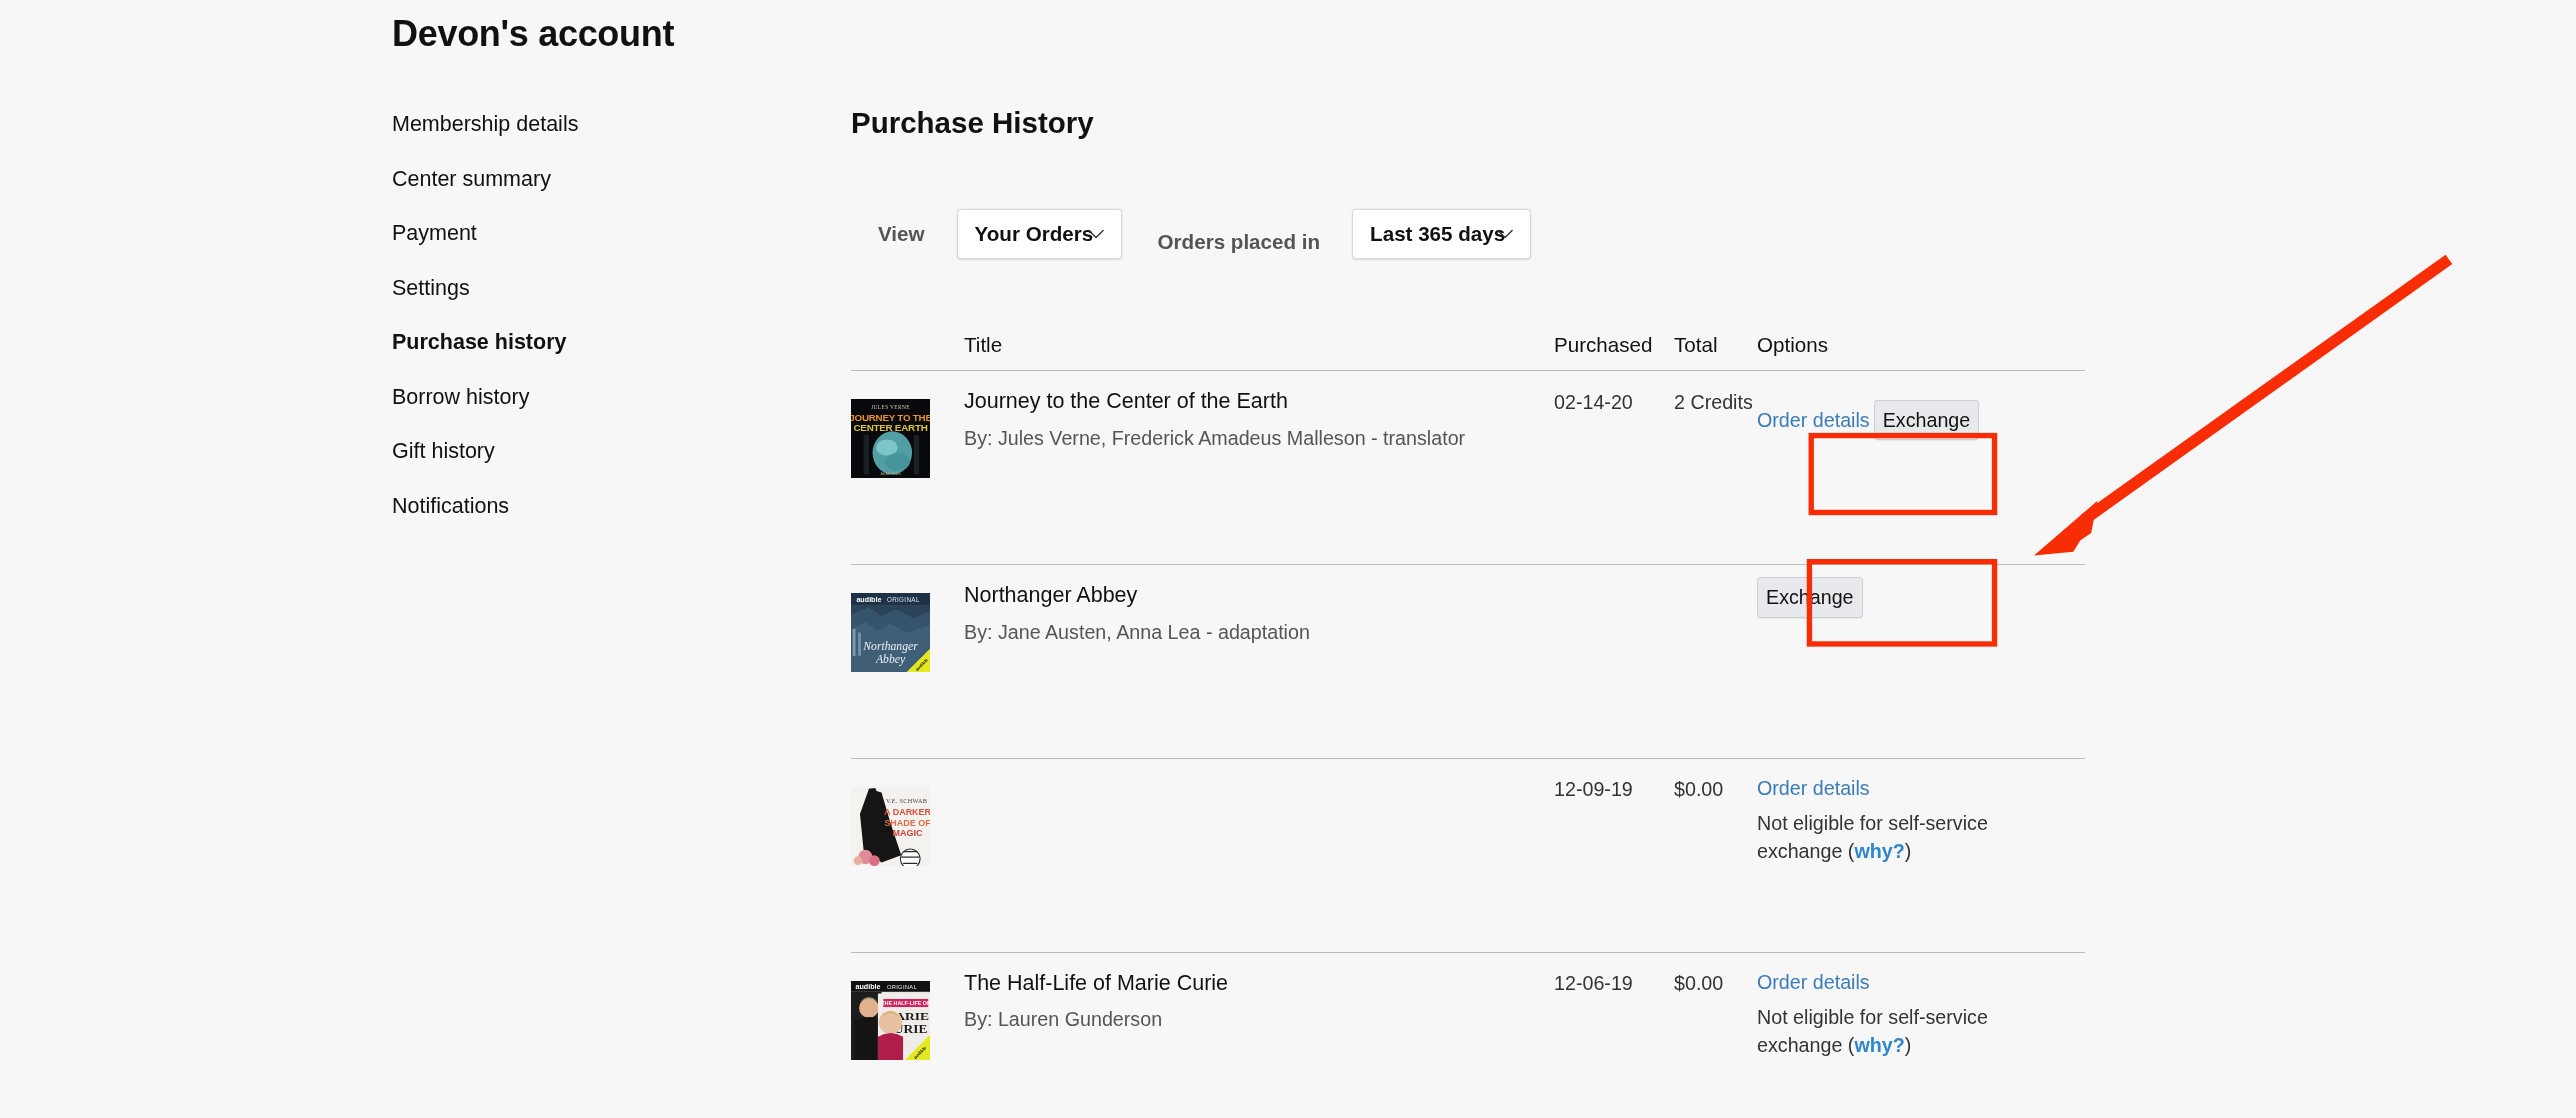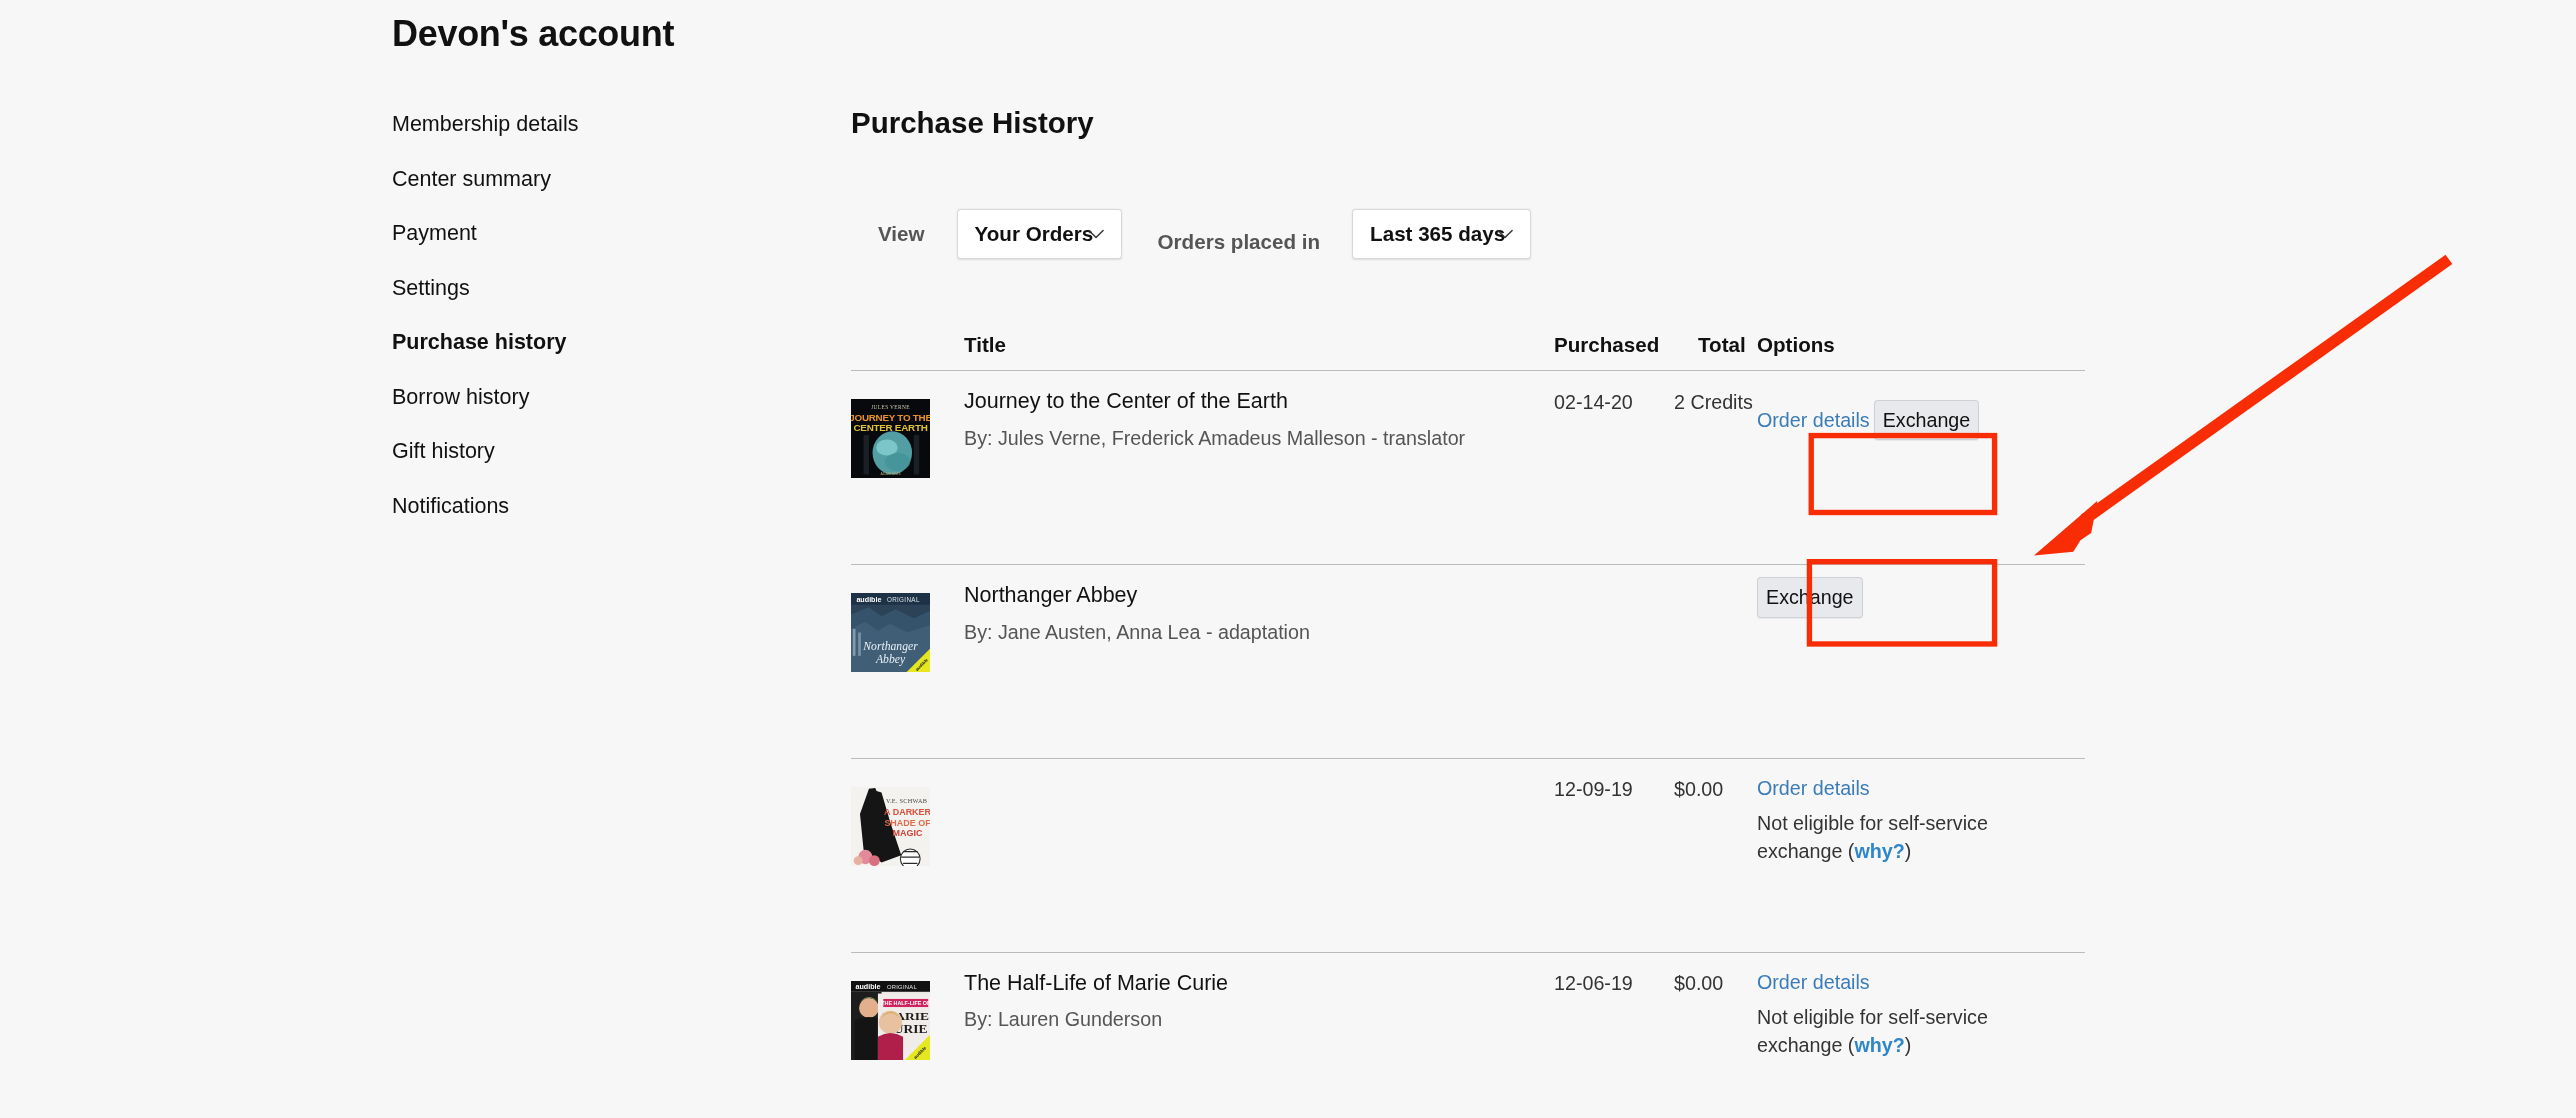--- a/index.html
+++ b/index.html
@@ -110,32 +110,31 @@
   
   #purchase-table {
     position: absolute;
     left: 0;
     top: 315px;
     width: 1234px;
   }
   .table-head {
     position: relative;
     height: 55px;
-    font-weight: bold;
   }
   .th {
     position: absolute;
     top: 18px;
     font-size: 20.6px;
     color: #111111;
     white-space: nowrap;
   }
   .th-title   { left: 113px; }
   .th-purch   { left: 703px; }
-  .th-total   { left: 823px; margin-left: 24px; }
+  .th-total   { left: 823px; }
   .th-options { left: 906px; }
 
   .divider {
     height: 0.9px;
     background: #bbbbbb;
     width: 100%;
   }
 
   .row {
     position: relative;

